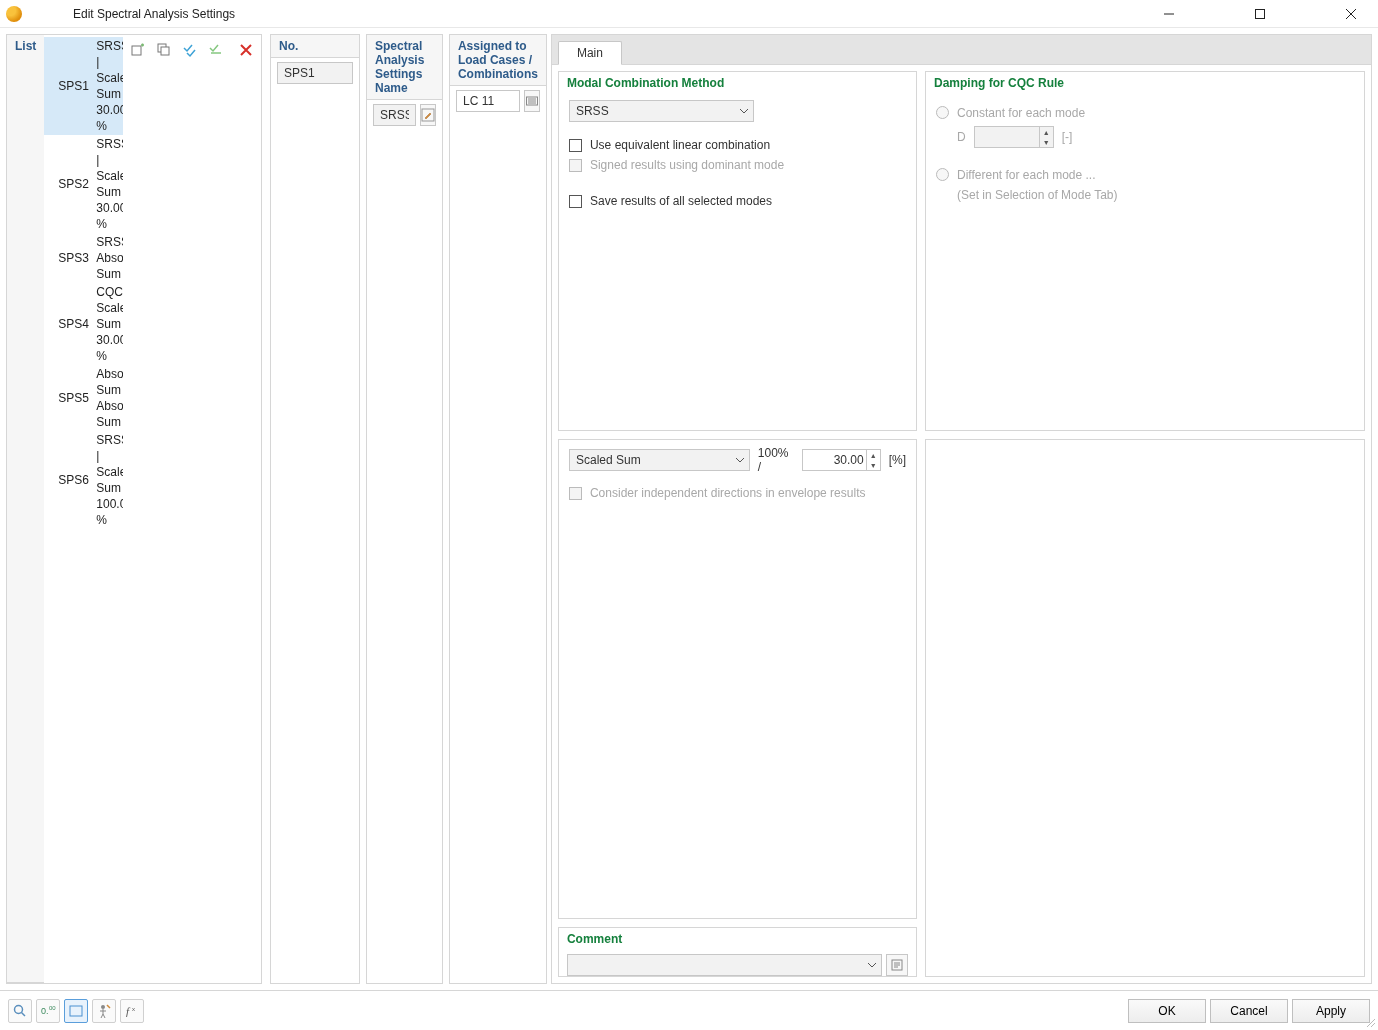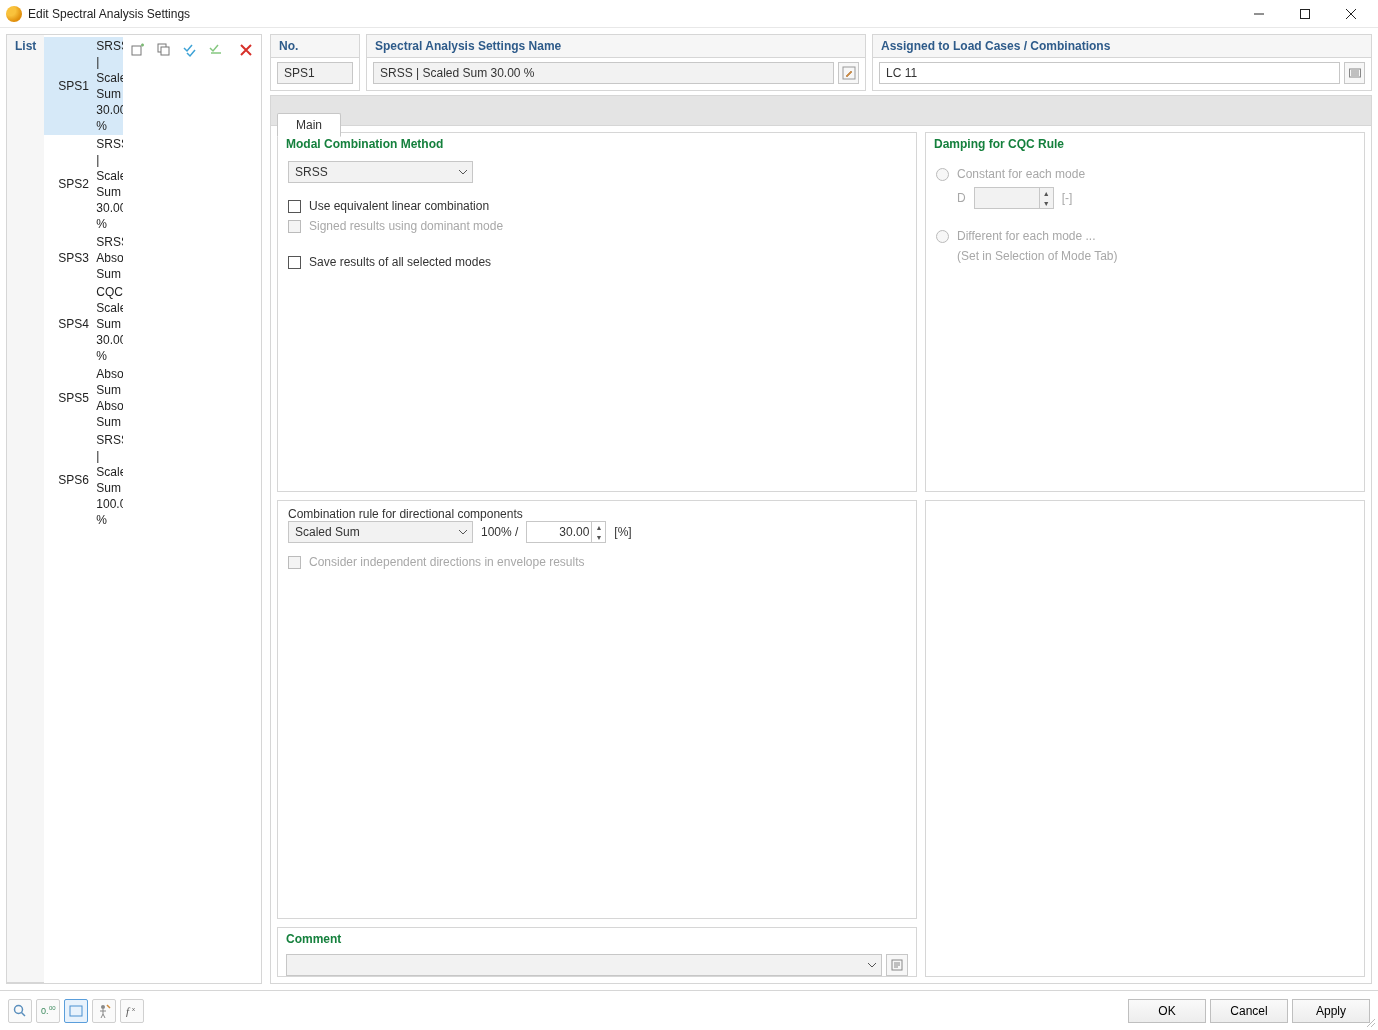--- a/index.html
+++ b/index.html
@@ -13,20 +13,21 @@
   overflow: hidden;
   display: flex;
   flex-direction: column;
 }
 .titlebar {
   height: 28px;
   display: flex;
   align-items: center;
   padding: 0 4px;
   border-bottom: 1px solid #e8e8e8;
+  gap: 45px;
 }
 .titlebar .app-icon {
   width: 16px; height: 16px;
   margin: 0 6px 0 2px;
   background: radial-gradient(circle at 30% 30%, #f9c23c 30%, #e08e0b 70%);
   border-radius: 50%;
   position: relative;
 }
 .titlebar .title { flex: 0 0 auto; color: #222; }
 .titlebar .spacer { flex: 1; }
@@ -98,21 +99,21 @@
   cursor: pointer;
   background: #fff;
   border-radius: 2px;
 }
 .iconbtn svg { width: 16px; height: 16px; }
 .list-toolbar .spacer { flex: 1; }
 
 
 .right {
   display: flex;
-  flex-direction: column;
+  flex-direction: row;
   gap: 4px;
 }
 .toprow {
   display: grid;
   grid-template-columns: 90px 1fr 1fr;
   gap: 6px;
 }
 .field-input {
   width: 100%;
   height: 22px;
@@ -155,21 +156,21 @@
 }
 .tab {
   border: 1px solid #c7c7c7;
   border-bottom: none;
   background: #fafafa;
   padding: 4px 18px;
   font-size: 12px;
   cursor: pointer;
   border-radius: 2px 2px 0 0;
   position: relative;
-  top: 12px;
+  top: 1px;
 }
 .tab.active { background: #fff; border-bottom: 1px solid #fff; }
 
 .tab-body {
   flex: 1;
   padding: 6px;
   display: grid;
   grid-template-columns: 1fr 440px;
   grid-template-rows: 360px 1fr 50px;
   gap: 8px;
@@ -223,21 +224,21 @@
 }
 .checkbox .box {
   width: 13px; height: 13px;
   border: 1px solid #555;
   background: #fff;
 }
 .checkbox.disabled { color: #a8a8a8; cursor: default; }
 .checkbox.disabled .box { border-color: #bbb; background: #f4f4f4; }
 
 .radio {
-  display: flex; align-items: flex-end; gap: 8px;
+  display: flex; align-items: flex-start; gap: 8px;
   margin: 6px 0;
   color: #a8a8a8;
   cursor: default;
 }
 .radio .circ {
   width: 13px; height: 13px;
   border: 1px solid #bbb;
   border-radius: 50%;
   background: #f7f7f7;
 }
@@ -494,21 +495,20 @@
             <div class="radio">
               <div class="circ"></div>
               <span>Different for each mode ...</span>
             </div>
             <div class="sublabel" style="margin-left:21px;color:#a8a8a8;">(Set in Selection of Mode Tab)</div>
           </div>
         </div>
 
         <div class="group direction">
           <div class="group-body">
-            <div class="formlabel">Combination rule for directional components</div>
             <div class="formrow">
               <div class="select">
                 <span>Scaled Sum</span>
                 <svg class="chev" viewBox="0 0 10 10">
                     <path d="M1 3 L5 7 L9 3" fill="none" stroke="#555"></path>
                   </svg>
               </div>
               <span>100% /</span>
               <div class="spinner" style="background:#fff;">
                 <span class="val">30.00</span>

